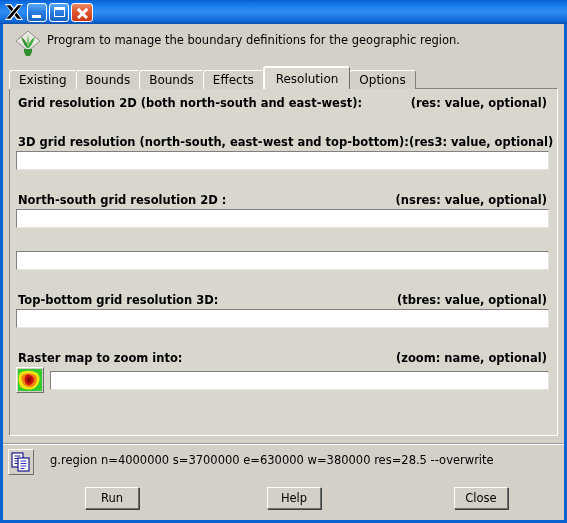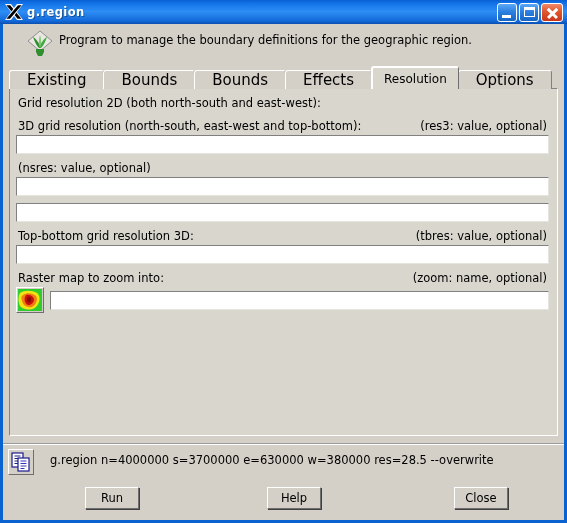--- a/index.html
+++ b/index.html
@@ -104,21 +104,21 @@
   }
 
   
   .descbar {
     position: absolute;
     left: 3px; top: 24px;
     width: 468px; height: 38px;
     display: flex;
     align-items: flex-start;
     box-sizing: border-box;
-    padding: 5px 0 0 24px;
+    padding: 5px 0 0 12px;
   }
   .grasslogo {
     width: 26px; height: 28px;
     position: relative;
     flex: 0 0 auto;
     margin-right: 6px;
     margin-top: 1px;
   }
   .desctext {
     font-size: 11.5px;
@@ -131,26 +131,26 @@
   .tabstrip {
     position: absolute;
     left: 9px; top: 68px;
     height: 21px;
     display: flex;
     align-items: flex-end;
     z-index: 5;
   }
   .tab {
     height: 19px;
-    padding: 0 17px;
+    padding: 0 9px;
     margin-right: -1px;
     display: flex;
     align-items: center;
     justify-content: center;
-    font-size: 15px;
+    font-size: 12px;
     color: #000000;
     background: #d4d0c8;
     border-top: 1px solid #ffffff;
     border-left: 1px solid #ffffff;
     border-right: 1px solid #808080;
     box-sizing: border-box;
     border-radius: 3px 3px 0 0;
     white-space: nowrap;
     position: relative;
     cursor: default;
@@ -176,21 +176,21 @@
     border: 1px solid #848484;
     border-right-color: #ffffff;
     border-bottom-color: #ffffff;
     box-sizing: border-box;
   }
   .fields {
     position: absolute;
     left: 6px; top: 7px;
     width: 533px;
   }
-  .fieldrow { margin-bottom: 7px; }
+  .fieldrow { margin-bottom: 23px; font-weight: bold; }
   .labelline {
     display: flex;
     justify-content: space-between;
     align-items: baseline;
     font-size: 11.5px;
     color: #000000;
     padding: 0 2px 2px 2px;
     white-space: nowrap;
   }
   .labelline .hint {
@@ -329,21 +329,20 @@
 
   <div class="titlebar">
     <div class="xlogo">
       <svg width="22" height="20" viewBox="0 0 22 20">
         <path d="M2,2 L8,2 L20,18 L14,18 Z" fill="#ffffff"></path>
         <path d="M3.4,3.2 L7.2,3.2 L18.4,16.8 L14.6,16.8 Z" fill="#000000"></path>
         <path d="M14,2 L20,2 L8,18 L2,18 Z" fill="#ffffff"></path>
         <path d="M15,3.2 L18.6,3.2 L7,16.8 L3.4,16.8 Z" fill="#000000"></path>
       </svg>
     </div>
-    <div class="titletext">g.region</div>
     <div class="winbtns">
       <div class="winbtn">
         <span class="g-min"></span>
       </div>
       <div class="winbtn">
         <span class="g-max"></span>
       </div>
       <div class="winbtn close">
         <span class="g-x1"></span>
         <span class="g-x2"></span>
@@ -387,35 +386,37 @@
       <span>Options</span>
     </div>
   </div>
 
   <div class="panel">
     <div class="fields">
 
       <div class="fieldrow">
         <div class="labelline">
           <span>Grid resolution 2D (both north-south and east-west):</span>
+          <span class="hint">(res:  value, optional)</span>
         </div>
       </div>
 
       <div class="fieldrow">
         <div class="labelline">
           <span>3D grid resolution (north-south, east-west and top-bottom):</span>
           <span class="hint">(res3:  value, optional)</span>
         </div>
         <div class="textinput">
           <span></span>
         </div>
       </div>
 
       <div class="fieldrow">
         <div class="labelline">
+          <span>North-south grid resolution 2D :</span>
           <span class="hint">(nsres:  value, optional)</span>
         </div>
         <div class="textinput">
           <span></span>
         </div>
       </div>
 
       <div class="fieldrow">
         <div class="textinput">
           <span></span>

